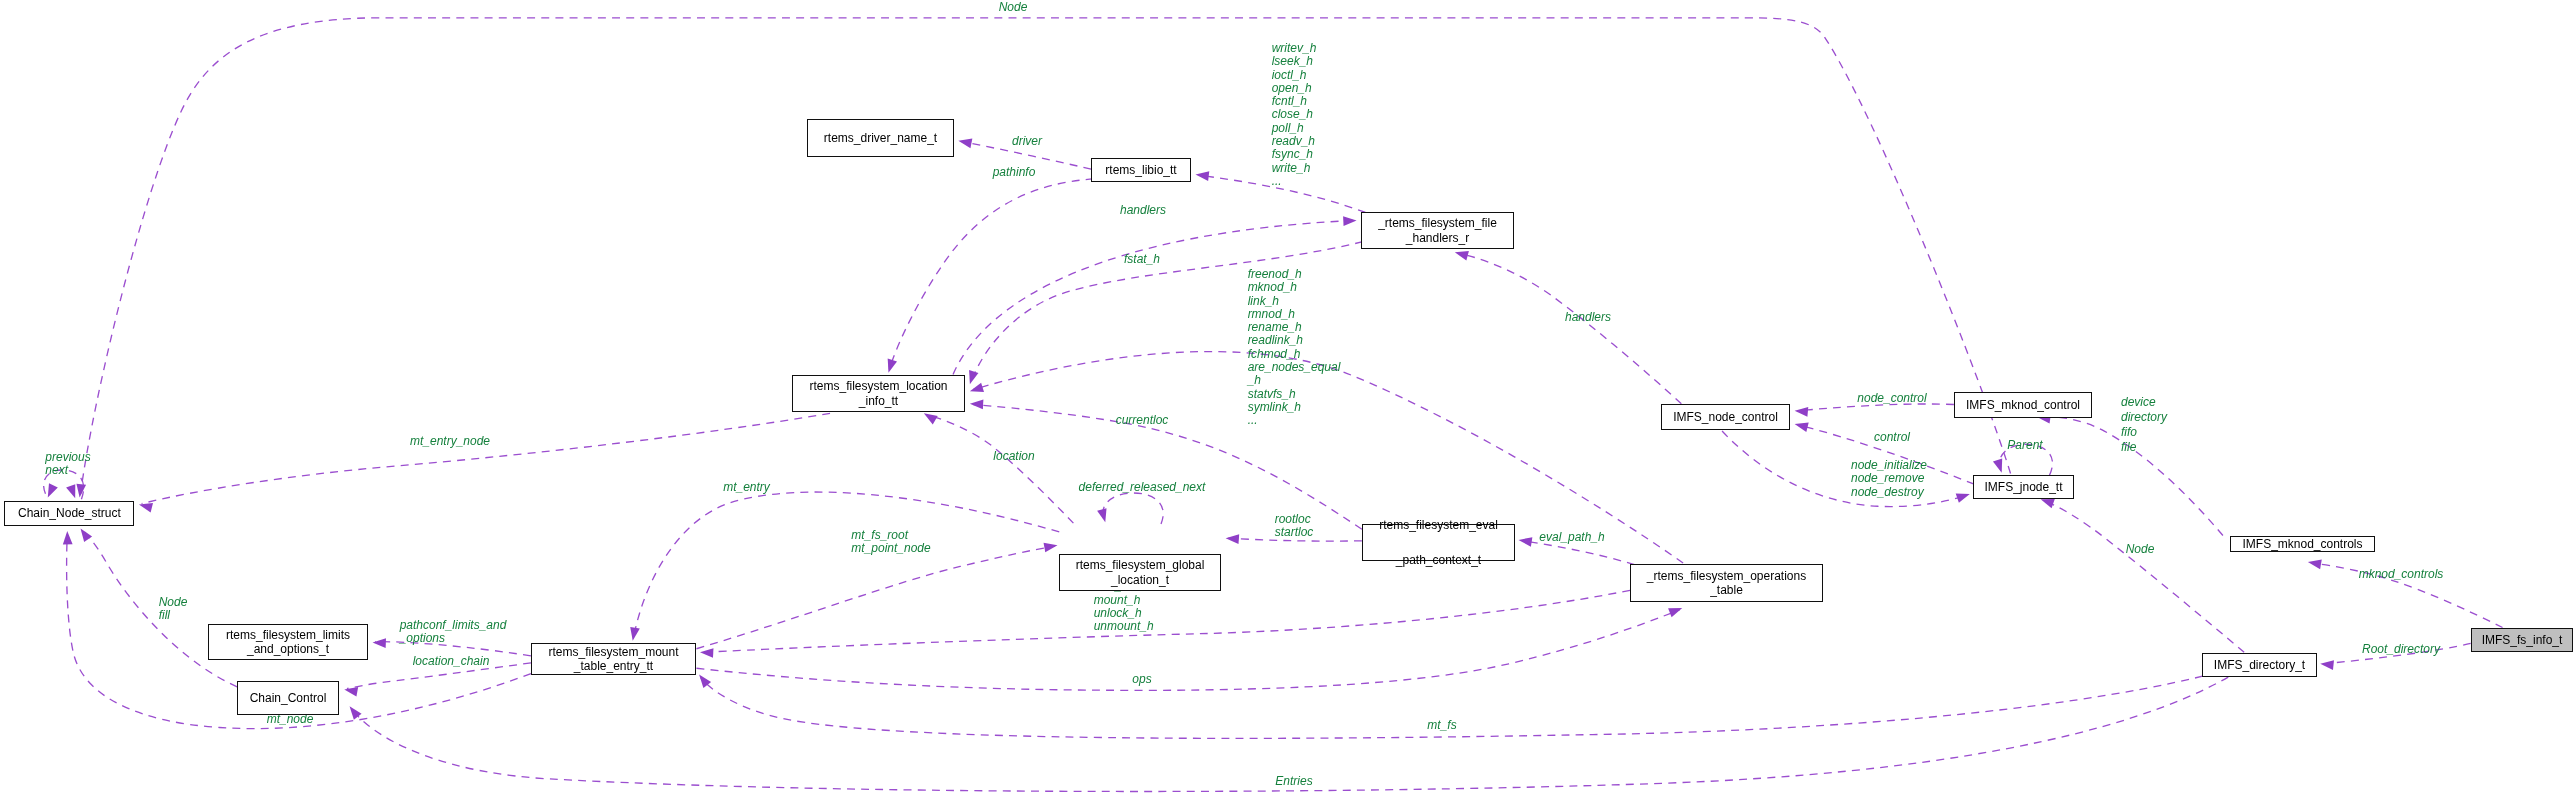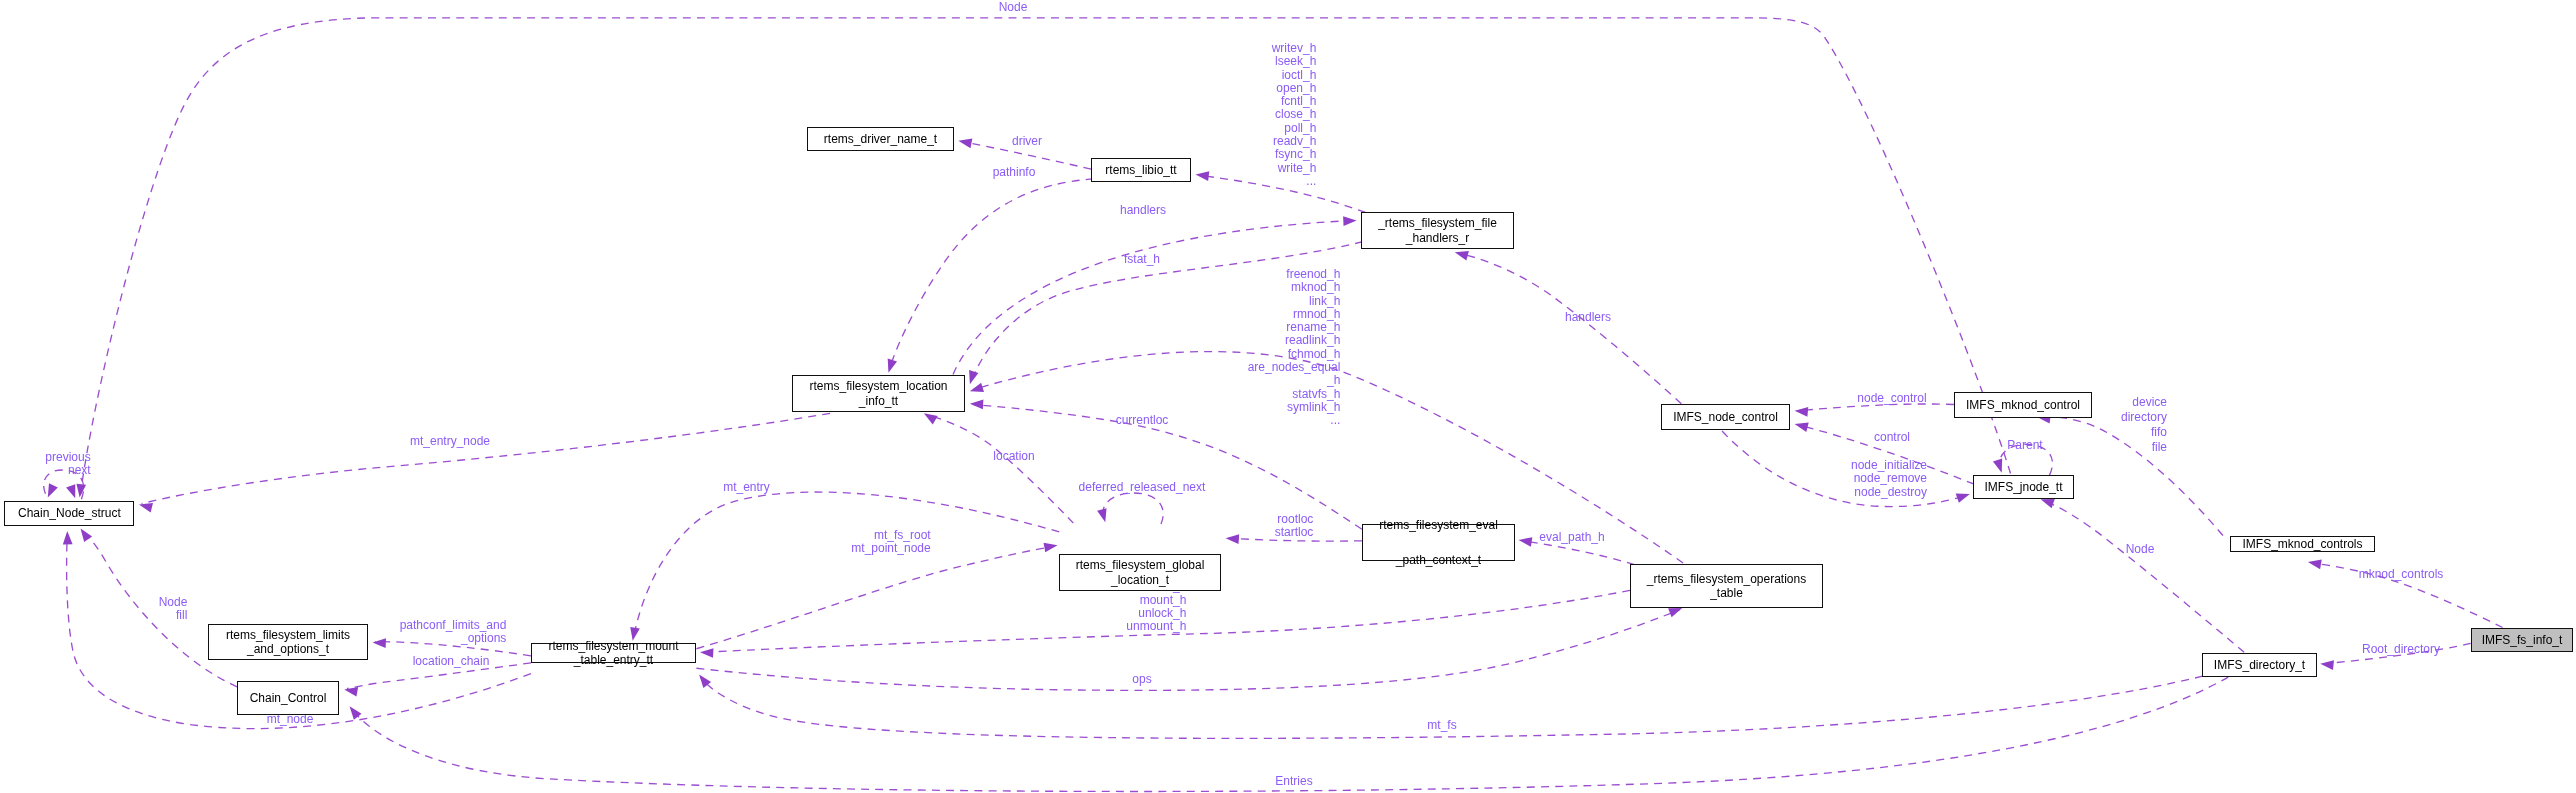--- a/index.html
+++ b/index.html
@@ -13,21 +13,21 @@
   .arrow { fill:var(--arrow-color,#8f3fc7); stroke:none; }
   .node {
     position:absolute; box-sizing:border-box; background:#ffffff;
     border:1.2px solid #101010; color:#000;
     display:flex; flex-direction:column; align-items:center; justify-content:center;
     font-size:12px; line-height:1.2; text-align:center; white-space:nowrap;
   }
   .node.hl { background:var(--hl-fill,#bfbfbf); }
   .edge-label {
     position:absolute; transform:translateX(-50%);
-    font-size:12px; color:#8b5cf6; text-align:right; white-space:nowrap;
+    font-size:12px; color:#15803d; text-align:left; white-space:nowrap;font-style:italic;
   }
 </style>
 </head>
 <body>
 
 <div id="diagram" style="width: 2576px; height: 794px; background: rgb(255, 255, 255);">
   <svg id="edge-layer" xmlns="http://www.w3.org/2000/svg" width="2576" height="794" viewBox="0 0 2911 897">
       <path d="M 2272 535 C 2240 430 2120 130 2062 42 C 2046 19 2010 20 1950 20 L 430 20 C 290 20 235 62 205 125 C 162 215 105 450 91 558" class="edge"></path>
       <path d="M0 0 L-15 5.5 L-15 -5.5 Z" class="arrow" transform="translate(90,562) rotate(97)"></path>
       <path d="M 92 564 C 100 542 88 531 70 531 C 52 531 44 545 53 561" class="edge"></path>
@@ -226,21 +226,21 @@
     </div>
     <div class="edge-label" style="left: 2401px; top: 568px; line-height: 13.3px;">
       <div>mknod_controls</div>
     </div>
     <div class="edge-label" style="left: 2401px; top: 643px; line-height: 13.3px;">
       <div>Root_directory</div>
     </div>
     <div class="node" style="left: 4.4px; top: 501px; width: 130px; height: 25px; border-color: rgb(16, 16, 16); align-items: center;">
       <div>Chain_Node_struct</div>
     </div>
-    <div class="node" style="left: 807px; top: 127px; width: 147px; height: 24px; border-color: rgb(16, 16, 16);">
+    <div class="node" style="left: 807px; top: 119px; width: 147px; height: 38px; border-color: rgb(16, 16, 16);">
       <div>rtems_driver_name_t</div>
     </div>
     <div class="node" style="left: 1091px; top: 158px; width: 100px; height: 24px; border-color: rgb(16, 16, 16);">
       <div>rtems_libio_tt</div>
     </div>
     <div class="node" style="left: 1361px; top: 212px; width: 153px; height: 37px; border-color: rgb(16, 16, 16);">
       <div>_rtems_filesystem_file</div>
       <div>_handlers_r</div>
     </div>
     <div class="node" style="left: 792px; top: 375px; width: 173px; height: 37px; border-color: rgb(16, 16, 16);">
@@ -257,29 +257,29 @@
       <div>IMFS_jnode_tt</div>
     </div>
     <div class="node" style="left: 1059px; top: 524px; width: 162px; height: 37px; border-color: rgb(16, 16, 16); margin-top: 30px;">
       <div>rtems_filesystem_global</div>
       <div>_location_t</div>
     </div>
     <div class="node" style="left: 1362px; top: 524px; width: 153px; height: 37px; border-color: rgb(16, 16, 16); gap: 20px;">
       <div>rtems_filesystem_eval</div>
       <div>_path_context_t</div>
     </div>
-    <div class="node" style="left: 1630px; top: 564px; width: 193px; height: 44px; border-color: rgb(16, 16, 16);">
+    <div class="node" style="left: 1630px; top: 564px; width: 193px; height: 38px; border-color: rgb(16, 16, 16);">
       <div>_rtems_filesystem_operations</div>
       <div>_table</div>
     </div>
     <div class="node" style="left: 208px; top: 624px; width: 160px; height: 36px; border-color: rgb(16, 16, 16);">
       <div>rtems_filesystem_limits</div>
       <div>_and_options_t</div>
     </div>
-    <div class="node" style="left: 531px; top: 643px; width: 165px; height: 20px; border-color: rgb(16, 16, 16);">
+    <div class="node" style="left: 531px; top: 643px; width: 165px; height: 32px; border-color: rgb(16, 16, 16);">
       <div>rtems_filesystem_mount</div>
       <div>_table_entry_tt</div>
     </div>
     <div class="node" style="left: 237px; top: 681px; width: 102px; height: 34px; border-color: rgb(16, 16, 16);">
       <div>Chain_Control</div>
     </div>
     <div class="node" style="left: 2186px; top: 536px; width: 145px; height: 16px; border-color: rgb(16, 16, 16); margin-left: 44px;">
       <div>IMFS_mknod_controls</div>
     </div>
     <div class="node hl" style="left: 2471px; top: 628px; width: 102px; height: 24px; border-color: rgb(16, 16, 16);">

